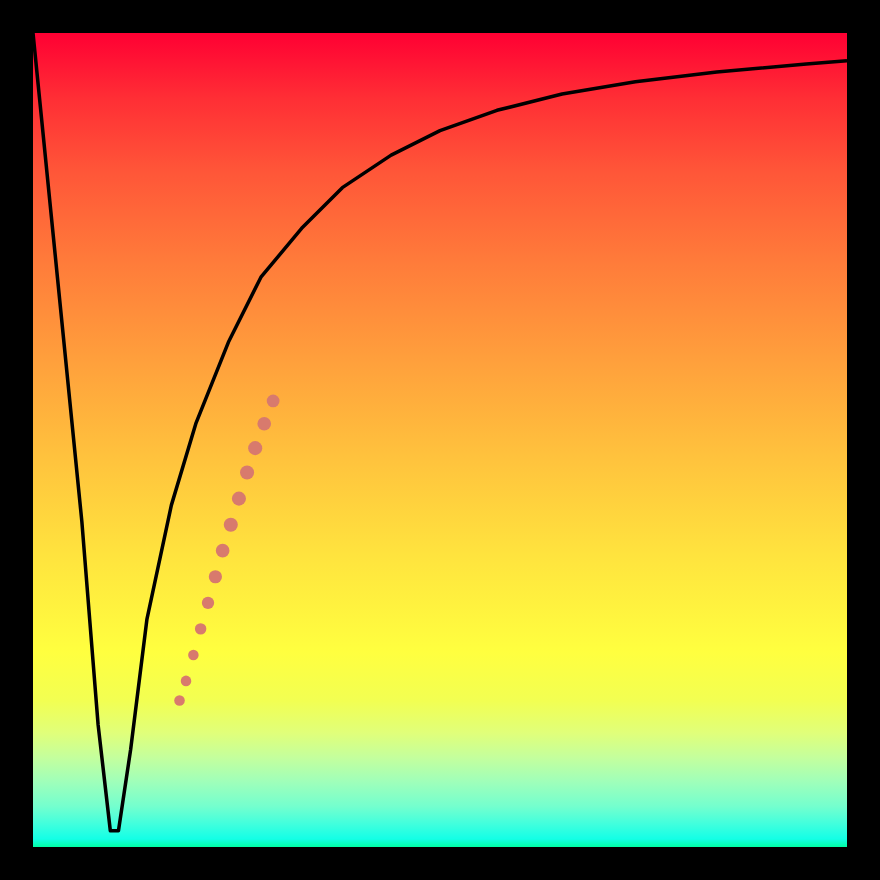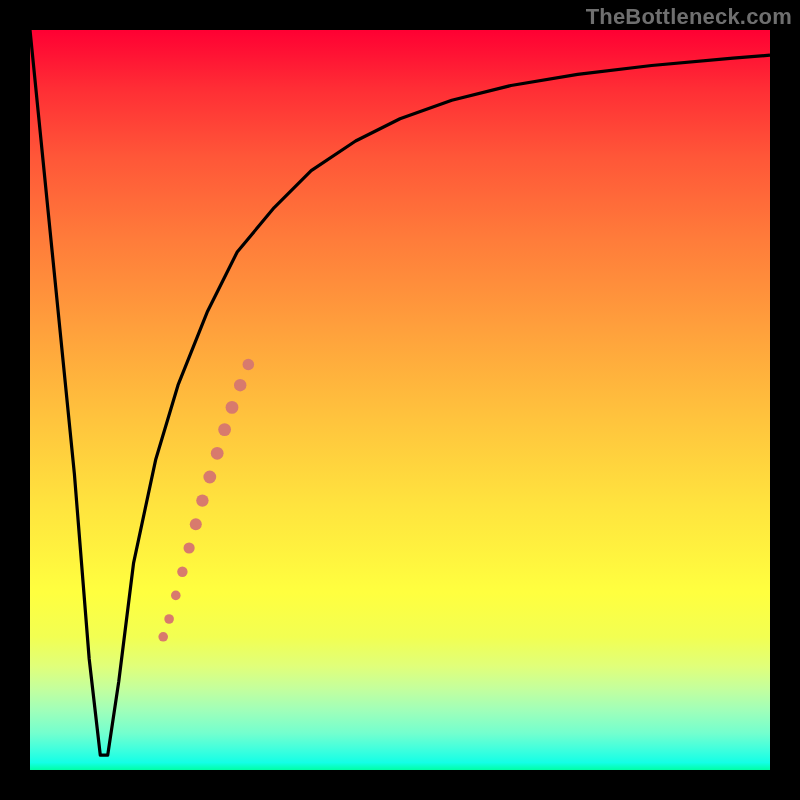--- a/index.html
+++ b/index.html
@@ -66,21 +66,20 @@
     left: 0;
     top: 0;
     width: 740px;
     height: 740px;
   }
 </style>
 </head>
 <body>
 
 <div class="frame">
-  <div class="watermark">TheBottleneck.com</div>
 
   <div class="plot-area">
     <div class="gradient-bg"></div>
     <svg class="curve" viewBox="0 0 740 740">
       <path id="curve-path" fill="none" stroke="#000" stroke-width="3.2" stroke-linejoin="round" d="M0.0 0.0 L22.2 222.0 L44.4 444.0 L59.2 629.0 L70.3 725.2 L77.7 725.2 L88.8 651.2 L103.6 532.8 L125.8 429.2 L148.0 355.2 L177.6 281.2 L207.2 222.0 L244.2 177.6 L281.2 140.6 L325.6 111.0 L370.0 88.8 L421.8 70.3 L481.0 55.5 L547.6 44.4 L621.6 35.5 L703.0 28.1 L740.0 25.2 "></path>
       <g id="dots-group">
           <circle cx="133.2" cy="606.8" r="4.8" fill="#d87a6d"></circle>
           <circle cx="139.1" cy="589.0" r="4.8" fill="#d87a6d"></circle>
           <circle cx="145.8" cy="565.4" r="4.8" fill="#d87a6d"></circle>
           <circle cx="152.4" cy="541.7" r="5.2" fill="#d87a6d"></circle>

